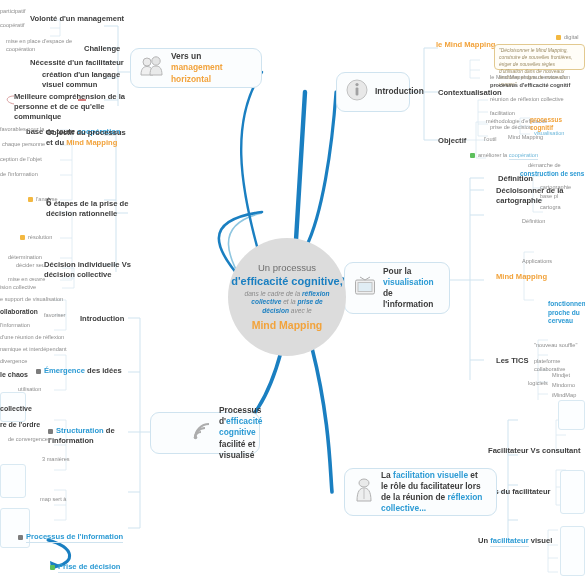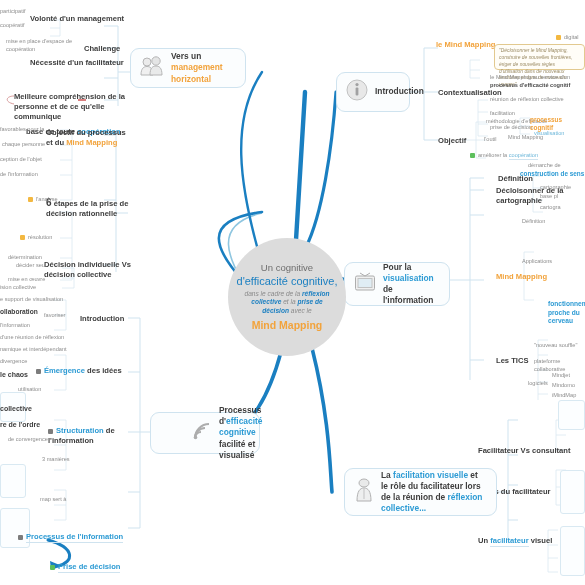--- a/index.html
+++ b/index.html
@@ -7,21 +7,21 @@
        font-family:"Liberation Sans","DejaVu Sans",sans-serif;
        -webkit-font-smoothing:antialiased;}
   #canvas{position:relative;width:585px;height:585px;background:#fff;}
   svg.wires{position:absolute;left:0;top:0;width:585px;height:585px;pointer-events:none;}
 
   
   .core{position:absolute;left:228px;top:238px;width:118px;height:118px;border-radius:50%;
         background:#dcdcdc;display:flex;flex-direction:column;align-items:center;
         justify-content:center;text-align:center;line-height:1.18;z-index:6;}
   .core .c1{font-size:9.5px;color:#6e6e6e;}
-  .core .c2{font-size:11px;font-weight:normal;color:#1a7fc1;margin-top:1px;}
+  .core .c2{font-size:11px;font-weight:bold;color:#1a7fc1;margin-top:1px;}
   .core .c3{font-size:6.6px;font-style:italic;color:#8a8a8a;margin-top:2px;max-width:96px;line-height:1.35;}
   .core .c3 b{color:#1a7fc1;font-style:italic;}
   .core .c4{font-size:10.5px;font-weight:bold;color:#f2a33c;margin-top:3px;}
 
   
   .mbox{position:absolute;background:#fbfdfe;border:1px solid #cfe3ef;border-radius:9px;
         display:flex;align-items:center;gap:7px;padding:7px 9px;box-sizing:border-box;z-index:5;}
   .mbox .mtxt{font-size:8.4px;font-weight:bold;color:#3d3d3d;line-height:1.32;}
   .mbox .mtxt .bl{color:#2d9bd4;}
   .mbox .mtxt .or{color:#f2a33c;}
@@ -93,38 +93,38 @@
     <path d="M66,300 L66,330 M66,300 L54,300 M66,315 L54,315 M66,330 L54,330" stroke="#dbe9f1" stroke-width="0.8" fill="none"></path>
     <path d="M66,355 L66,390 M66,355 L54,355 M66,372 L54,372 M66,390 L54,390" stroke="#dbe9f1" stroke-width="0.8" fill="none"></path>
     <path d="M66,420 L66,470 M66,420 L54,420 M66,445 L54,445 M66,470 L54,470" stroke="#dbe9f1" stroke-width="0.8" fill="none"></path>
     <path d="M66,490 L66,520 M66,490 L54,490 M66,505 L54,505 M66,520 L54,520" stroke="#dbe9f1" stroke-width="0.8" fill="none"></path>
 
     <path d="M48,540 C76,548 74,562 58,566" stroke="#1a7fc1" stroke-width="3" fill="none" stroke-linecap="round"></path>
     <path d="M62,566 L50,561 L51,570 Z" fill="#1a7fc1"></path>
   </svg>
 
   <div class="core">
-    <div class="c1">Un cognitive</div>
+    <div class="c1">Un processus</div>
     <div class="c2">d'efficacité cognitive,</div>
     <div class="c3"><span>dans le cadre de la </span><b>réflexion collective</b><span> et la </span><b>prise de décision</b><span> avec le</span></div>
     <div class="c4">Mind Mapping</div>
   </div>
 
   <div class="mbox" style="left:336px;top:72px;width:74px;height:40px;">
     <span class="ico">
       <svg width="22" height="22" viewBox="0 0 22 22">
           <circle cx="11" cy="11" r="10" fill="#e4e4e4" stroke="#b3b3b3"></circle>
           <circle cx="11" cy="5.6" r="1.6" fill="#8e8e8e"></circle>
           <rect x="9.6" y="8.6" width="2.8" height="8" rx="1" fill="#8e8e8e"></rect>
         </svg>
     </span>
     <span class="mtxt">Introduction</span>
   </div>
 
-  <div class="mbox" style="left:344px;top:262px;width:106px;height:44px;justify-content:flex-end;">
+  <div class="mbox" style="left:344px;top:262px;width:106px;height:52px;justify-content:flex-end;">
     <span class="ico">
       <svg width="22" height="20" viewBox="0 0 22 20">
           <rect x="1.5" y="4" width="19" height="14" rx="1.5" fill="#eee" stroke="#9c9c9c"></rect>
           <rect x="4" y="6.5" width="14" height="9" fill="#dbeaf2" stroke="#b6b6b6"></rect>
           <path d="M11 4 L6 1 M11 4 L16 1" stroke="#9c9c9c" fill="none"></path>
         </svg>
     </span>
     <span class="mtxt"><span>Pour la </span><span class="bl">visualisation</span><span> de l'information</span></span>
   </div>
 
@@ -145,38 +145,39 @@
           <path d="M3 17 A14 14 0 0 1 17 3" stroke="#9c9c9c" stroke-width="2" fill="none"></path>
           <path d="M3 17 A10 10 0 0 1 13 7" stroke="#9c9c9c" stroke-width="2" fill="none"></path>
           <path d="M3 17 A6 6 0 0 1 9 11" stroke="#9c9c9c" stroke-width="2" fill="none"></path>
           <circle cx="3.5" cy="16.5" r="1.8" fill="#9c9c9c"></circle>
         </svg>
     </span>
     <span class="mtxt"><span>Processus d'</span><span class="bl">efficacité cognitive</span><span> facilité et visualisé</span></span>
   </div>
 
 
-  <div class="mbox" style="left:130px;top:48px;width:116px;height:40px;">
+  <div class="mbox" style="left:130px;top:48px;width:132px;height:40px;">
     <span class="ico">
       <svg width="24" height="20" viewBox="0 0 24 20">
           <circle cx="7" cy="6" r="4" fill="#e8e8e8" stroke="#a6a6a6"></circle>
           <path d="M1 19 C1 12 4 10.5 7 10.5 C10 10.5 13 12 13 19 Z" fill="#eee" stroke="#a6a6a6"></path>
           <circle cx="16" cy="5" r="4.2" fill="#e0e0e0" stroke="#a6a6a6"></circle>
           <path d="M10 19 C10 11.5 13 10 16 10 C19 10 22 11.5 22 19 Z" fill="#e6e6e6" stroke="#a6a6a6"></path>
         </svg>
     </span>
     <span class="mtxt"><span>Vers un </span><span class="or">management horizontal</span></span>
   </div>
 
   <div class="lbl" style="left:30px;top:14px;">Volonté d'un management</div>
   <div class="sm" style="left:0px;top:8px;">participatif</div>
   <div class="sm" style="left:0px;top:22px;">coopératif</div>
   <div class="sm" style="left:6px;top:38px;width:76px;">mise en place d'espace de coopération</div>
   <div class="lbl" style="left:84px;top:44px;">Challenge</div>
   <div class="lbl" style="left:30px;top:58px;">Nécessité d'un facilitateur</div>
+  <div class="lbl" style="left:42px;top:70px;width:84px;">création d'un langage visuel commun</div>
   <div class="lbl" style="left:14px;top:92px;width:112px;">Meilleure compréhension de la personne et de ce qu'elle communique</div>
   <div class="lbl" style="left:26px;top:127px;"><span>base de toute </span><span class="bl">coopération</span></div>
 
   <div class="lbl" style="left:46px;top:128px;width:88px;"><span>Objectif du processus et du </span><span class="or">Mind Mapping</span></div>
   <div class="lbl" style="left:46px;top:196px;width:88px;"><span style="font-size:10px;">6</span><span> étapes de la prise de décision rationnelle</span></div>
   <div class="lbl" style="left:44px;top:260px;width:92px;">Décision individuelle Vs décision collective</div>
 
   <div class="sm" style="left:0px;top:126px;">favorables pour la</div>
   <div class="sm" style="left:2px;top:141px;">chaque personne</div>
   <div class="sm" style="left:0px;top:156px;">ception de l'objet</div>
@@ -248,21 +249,21 @@
   <div class="lbl" style="left:548px;top:300px;font-size:6.6px;"><span class="bl">fonctionnement</span><br><span class="bl">proche du cerveau</span></div>
 
   <div class="lbl" style="left:496px;top:356px;">Les TICS</div>
   <div class="sm" style="left:534px;top:342px;">"nouveau souffle"</div>
   <div class="sm" style="left:534px;top:358px;">plateforme collaborative</div>
   <div class="sm" style="left:528px;top:380px;">logiciels</div>
   <div class="sm" style="left:552px;top:372px;">Mindjet</div>
   <div class="sm" style="left:552px;top:382px;">Mindomo</div>
   <div class="sm" style="left:552px;top:392px;">iMindMap</div>
 
-  <div class="lbl" style="left:478px;top:446px;">Facilitateur Vs consultant</div>
+  <div class="lbl" style="left:488px;top:446px;">Facilitateur Vs consultant</div>
   <div class="lbl" style="left:478px;top:487px;">Rôles du facilitateur</div>
   <div class="lbl" style="left:478px;top:536px;"><span>Un </span><span class="bl under">facilitateur</span><span> visuel</span></div>
 
   <div class="tbox" style="left:558px;top:400px;width:27px;height:30px;"></div>
   <div class="tbox" style="left:560px;top:470px;width:25px;height:44px;"></div>
   <div class="tbox" style="left:560px;top:526px;width:25px;height:50px;"></div>
 
 </div>
 
 </body></html>

